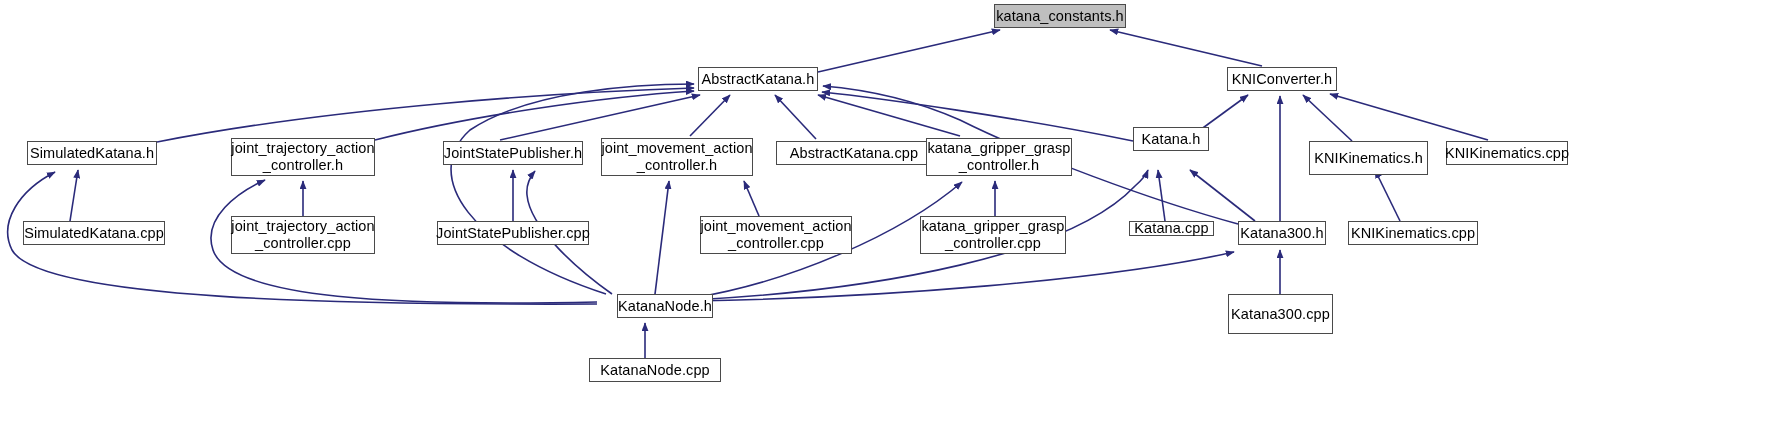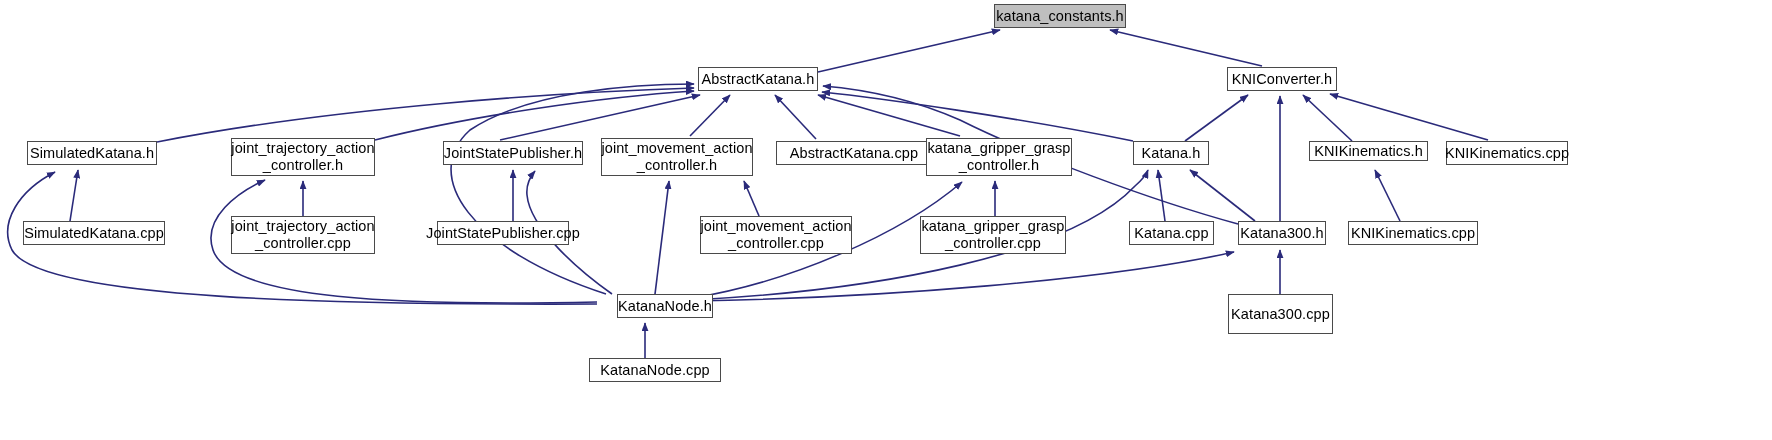--- a/index.html
+++ b/index.html
@@ -111,30 +111,30 @@
   <div class="node" style="left:1227px;top:67px;width:110px;height:24px;"><span>KNIConverter.h</span></div>
   <div class="node" style="left:27px;top:141px;width:130px;height:24px;"><span>SimulatedKatana.h</span></div>
   <div class="node" style="left:231px;top:138px;width:144px;height:38px;"><span>joint_trajectory_action
 _controller.h</span></div>
   <div class="node" style="left:443px;top:141px;width:140px;height:24px;"><span>JointStatePublisher.h</span></div>
   <div class="node" style="left:601px;top:138px;width:152px;height:38px;"><span>joint_movement_action
 _controller.h</span></div>
   <div class="node" style="left:776px;top:141px;width:156px;height:24px;"><span>AbstractKatana.cpp</span></div>
   <div class="node" style="left:926px;top:138px;width:146px;height:38px;"><span>katana_gripper_grasp
 _controller.h</span></div>
-  <div class="node" style="left:1133px;top:141px;width:76px;height:24px;"><span>Katana.h</span></div>
-  <div class="node" style="left:1309px;top:141px;width:119px;height:20px;"><span>KNIKinematics.h</span></div>
+  <div class="node" style="left:1133px;top:127px;width:76px;height:24px;"><span>Katana.h</span></div>
+  <div class="node" style="left:1309px;top:141px;width:119px;height:34px;"><span>KNIKinematics.h</span></div>
   <div class="node" style="left:1446px;top:141px;width:122px;height:24px;"><span>KNIKinematics.cpp</span></div>
   <div class="node" style="left:23px;top:221px;width:142px;height:24px;"><span>SimulatedKatana.cpp</span></div>
   <div class="node" style="left:231px;top:216px;width:144px;height:38px;"><span>joint_trajectory_action
 _controller.cpp</span></div>
-  <div class="node" style="left:437px;top:221px;width:132px;height:24px;"><span>JointStatePublisher.cpp</span></div>
+  <div class="node" style="left:437px;top:221px;width:152px;height:24px;"><span>JointStatePublisher.cpp</span></div>
   <div class="node" style="left:700px;top:216px;width:152px;height:38px;"><span>joint_movement_action
 _controller.cpp</span></div>
   <div class="node" style="left:920px;top:216px;width:146px;height:38px;"><span>katana_gripper_grasp
 _controller.cpp</span></div>
-  <div class="node" style="left:1129px;top:221px;width:85px;height:24px;"><span>Katana.cpp</span></div>
+  <div class="node" style="left:1129px;top:221px;width:85px;height:15px;"><span>Katana.cpp</span></div>
   <div class="node" style="left:1238px;top:221px;width:88px;height:24px;"><span>Katana300.h</span></div>
   <div class="node" style="left:1348px;top:221px;width:130px;height:24px;"><span>KNIKinematics.cpp</span></div>
   <div class="node" style="left:597px;top:294px;width:96px;height:24px;margin-left:20px;"><span>KatanaNode.h</span></div>
   <div class="node" style="left:1228px;top:294px;width:105px;height:40px;"><span>Katana300.cpp</span></div>
   <div class="node" style="left:589px;top:358px;width:132px;height:24px;"><span>KatanaNode.cpp</span></div>
 </div>
 
 </body></html>

